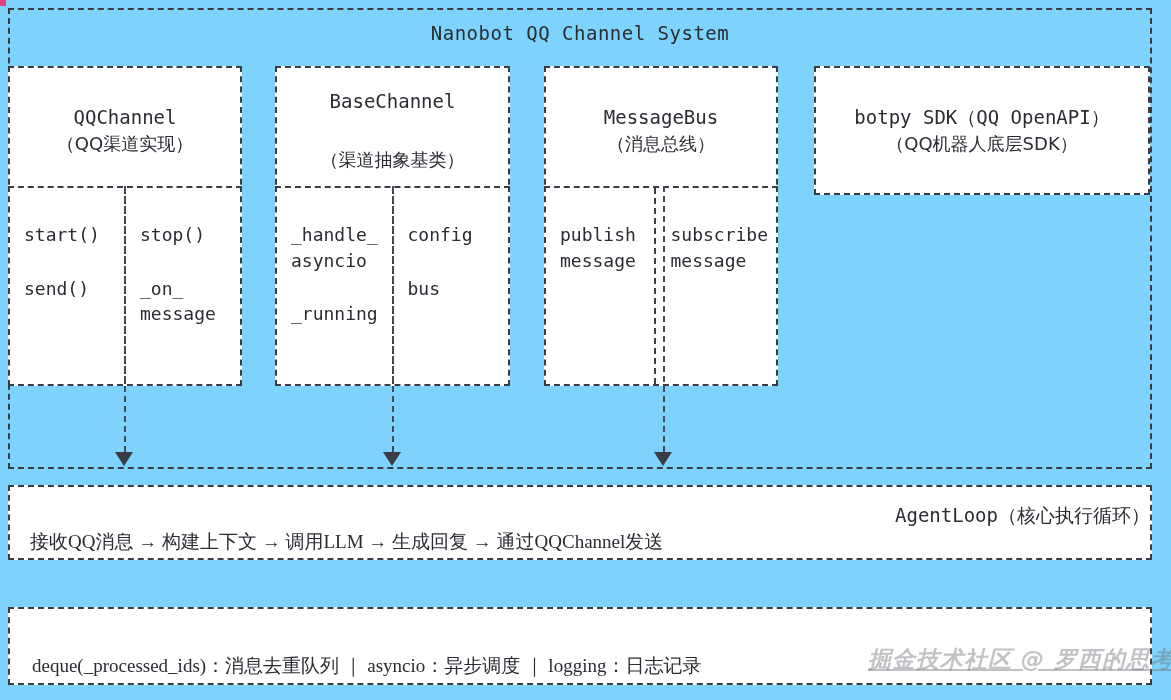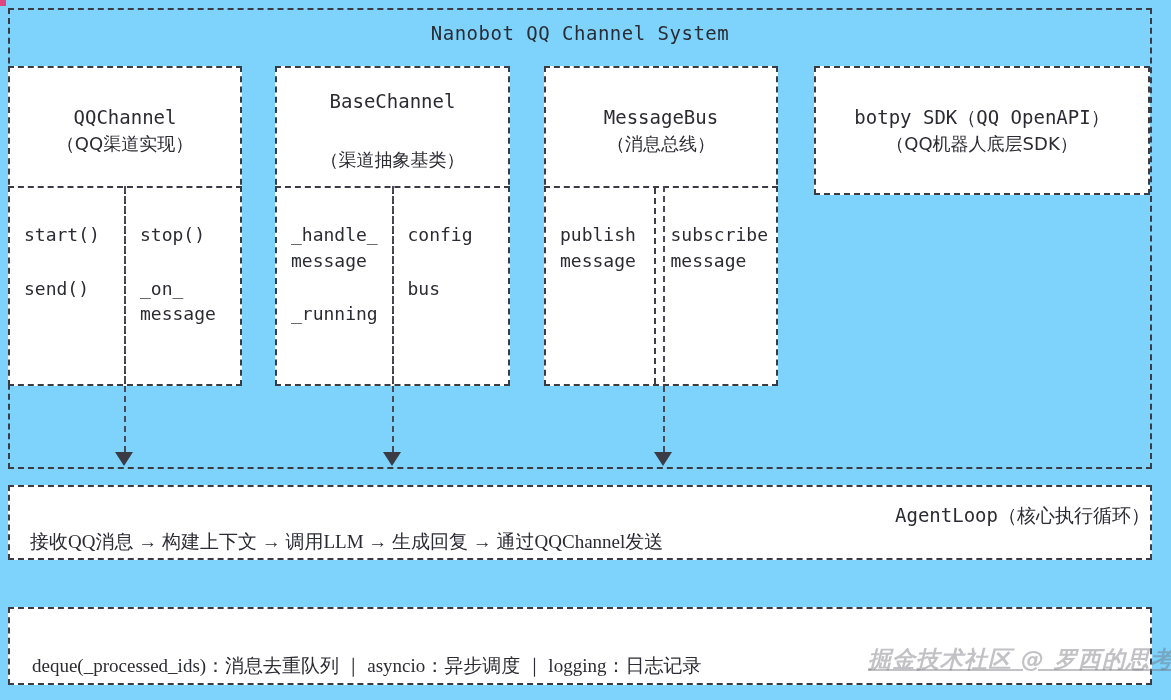--- a/index.html
+++ b/index.html
@@ -202,21 +202,21 @@
     <div class="meth-col">
       <div class="meth-item">stop()</div>
       <div class="meth-item second">_on_
 message</div>
     </div>
   </div>
 
   <div class="meth-box" style="left:275px; width:235px;">
     <div class="meth-col">
       <div class="meth-item">_handle_
-message</div>
+asyncio</div>
       <div class="meth-item second">_running</div>
     </div>
     <div class="meth-col">
       <div class="meth-item">config</div>
       <div class="meth-item second">bus</div>
     </div>
   </div>
 
   <div class="meth-box" style="left:544px; width:234px;">
     <div class="meth-col">

